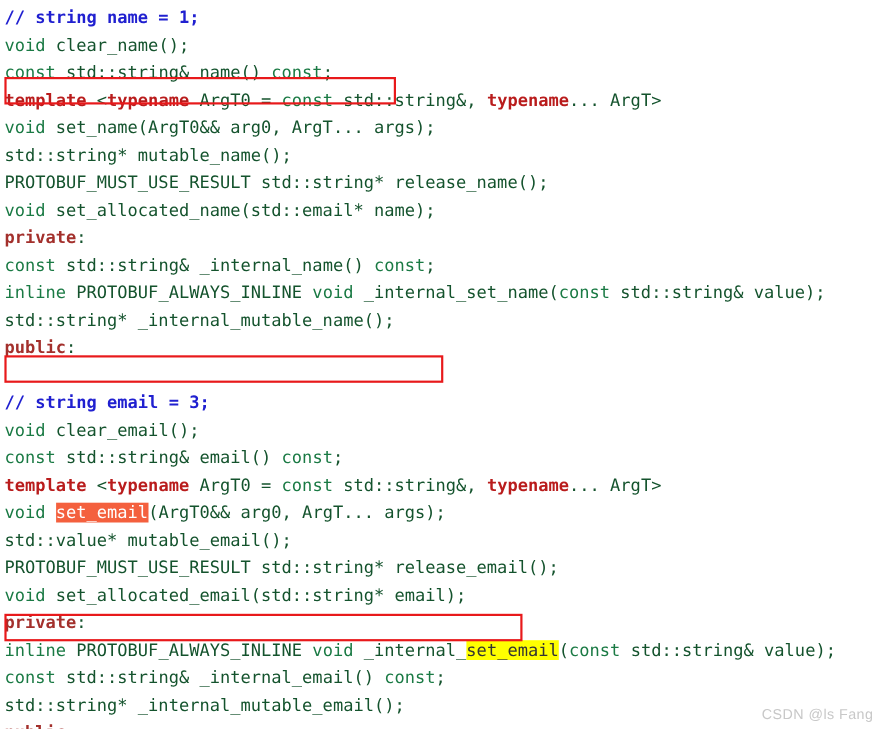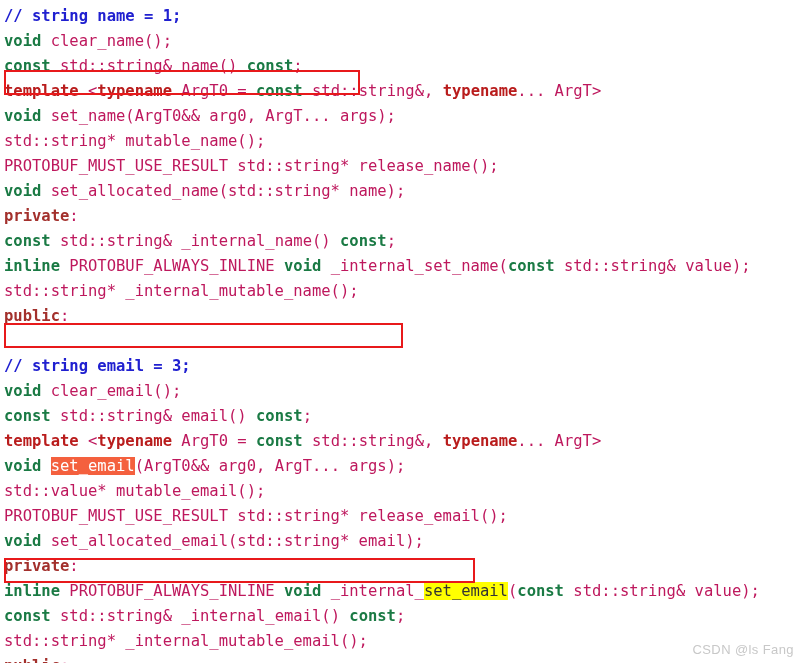--- a/index.html
+++ b/index.html
@@ -32,24 +32,24 @@
     font-size: 15.5px;
     letter-spacing: 0px;
     white-space: pre;
     color: #333333;
   }
   .code-line.blank {
     height: 25px;
   }
   
   .tok-comment { color: #2020d0; font-weight: bold; }
-  .tok-kw      { color: #1a7a44; font-weight: bold; }
+  .tok-kw      { color: #1a7a44; font-weight: normal; }
   .tok-access  { color: #a3302c; font-weight: bold; }
   .tok-tmpl    { color: #b91c1c; font-weight: bold; }
-  .tok-plain   { color: #be185d; }
+  .tok-plain   { color: #14532d; }
 
   .hl-yellow {
     background: #ffff00;
     color: #333333;
   }
   .hl-orange {
     background: #f4603e;
     color: #ffffff;
   }
 
@@ -79,21 +79,21 @@
 <div id="code-viewer">
 
   <div class="code-area" id="code-area">
       <div class="code-line"><span class="tok-comment">// string name = 1;</span></div>
       <div class="code-line"><span class="tok-kw">void</span><span class="tok-plain"> clear_name();</span></div>
       <div class="code-line"><span class="tok-kw">const</span><span class="tok-plain"> std::string&amp; name() </span><span class="tok-kw">const</span><span class="tok-plain">;</span></div>
       <div class="code-line"><span class="tok-tmpl">template</span><span class="tok-plain"> &lt;</span><span class="tok-tmpl">typename</span><span class="tok-plain"> ArgT0 = </span><span class="tok-kw">const</span><span class="tok-plain"> std::string&amp;, </span><span class="tok-tmpl">typename</span><span class="tok-plain">... ArgT&gt;</span></div>
       <div class="code-line"><span class="tok-kw">void</span><span class="tok-plain"> set_name(ArgT0&amp;&amp; arg0, ArgT... args);</span></div>
       <div class="code-line"><span class="tok-plain">std::string* mutable_name();</span></div>
       <div class="code-line"><span class="tok-plain">PROTOBUF_MUST_USE_RESULT std::string* release_name();</span></div>
-      <div class="code-line"><span class="tok-kw">void</span><span class="tok-plain"> set_allocated_name(std::string* name);</span></div>
+      <div class="code-line"><span class="tok-kw">void</span><span class="tok-plain"> set_allocated_name(std::email* name);</span></div>
       <div class="code-line"><span class="tok-access">private</span><span class="tok-plain">:</span></div>
       <div class="code-line"><span class="tok-kw">const</span><span class="tok-plain"> std::string&amp; _internal_name() </span><span class="tok-kw">const</span><span class="tok-plain">;</span></div>
       <div class="code-line"><span class="tok-kw">inline</span><span class="tok-plain"> PROTOBUF_ALWAYS_INLINE </span><span class="tok-kw">void</span><span class="tok-plain"> _internal_set_name(</span><span class="tok-kw">const</span><span class="tok-plain"> std::string&amp; value);</span></div>
       <div class="code-line"><span class="tok-plain">std::string* _internal_mutable_name();</span></div>
       <div class="code-line"><span class="tok-access">public</span><span class="tok-plain">:</span></div>
       <div class="code-line blank">&nbsp;</div>
       <div class="code-line"><span class="tok-comment">// string email = 3;</span></div>
       <div class="code-line"><span class="tok-kw">void</span><span class="tok-plain"> clear_email();</span></div>
       <div class="code-line"><span class="tok-kw">const</span><span class="tok-plain"> std::string&amp; email() </span><span class="tok-kw">const</span><span class="tok-plain">;</span></div>
       <div class="code-line"><span class="tok-tmpl">template</span><span class="tok-plain"> &lt;</span><span class="tok-tmpl">typename</span><span class="tok-plain"> ArgT0 = </span><span class="tok-kw">const</span><span class="tok-plain"> std::string&amp;, </span><span class="tok-tmpl">typename</span><span class="tok-plain">... ArgT&gt;</span></div>

